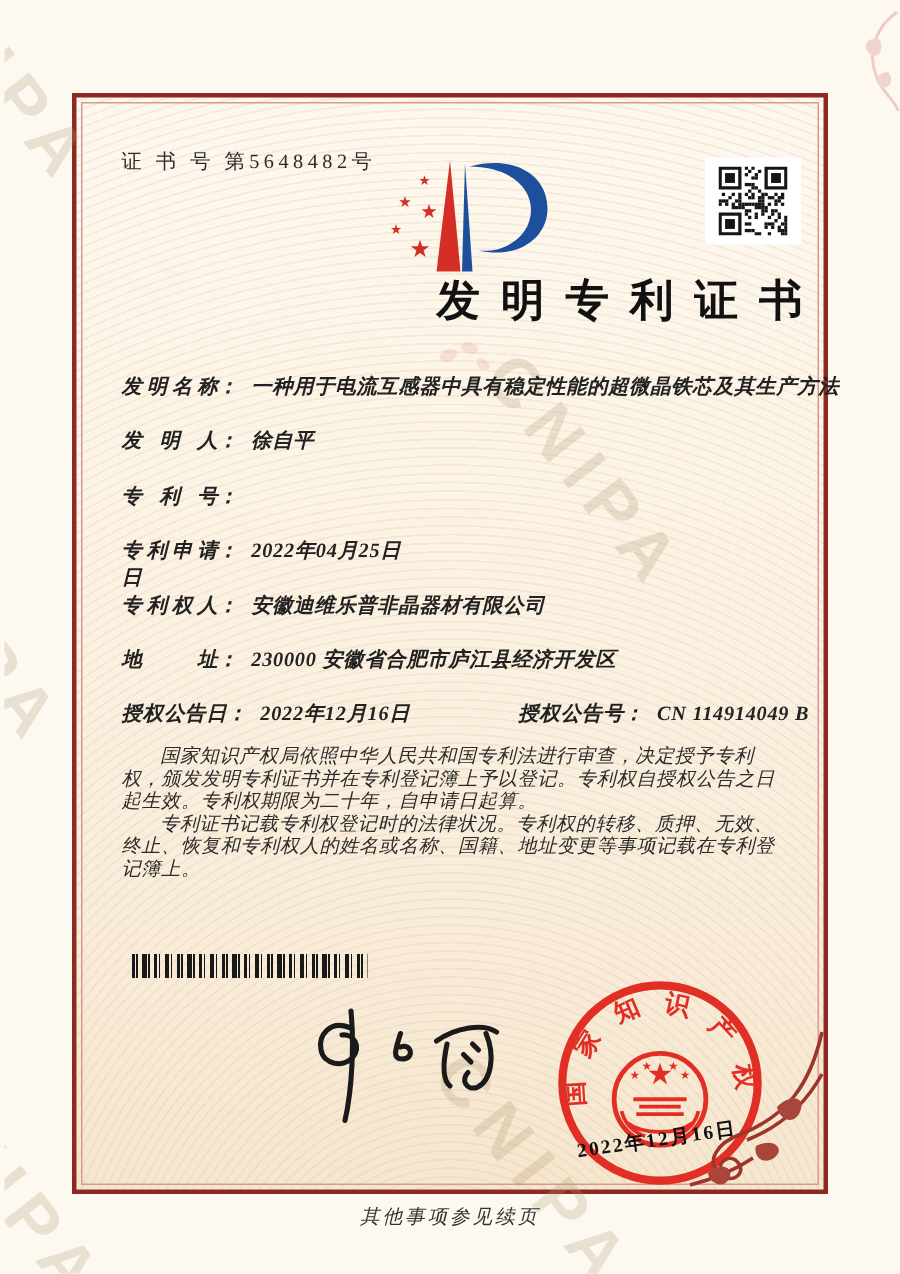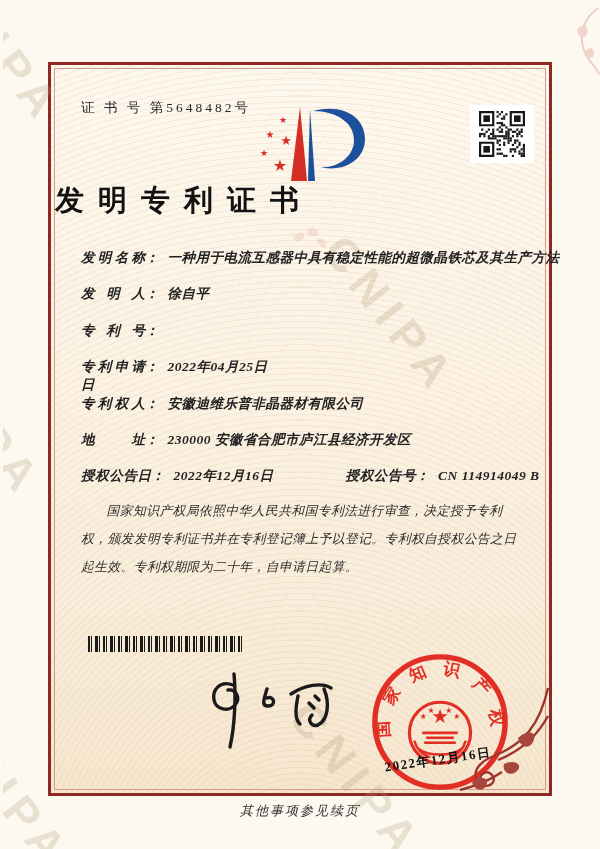--- a/index.html
+++ b/index.html
@@ -35,35 +35,35 @@
   .wm3{left:-62px;top:326px;}
   .wm4{left:318px;top:688px;}
   .wm5{left:-34px;top:698px;}
   
   .content{position:absolute;inset:0;z-index:2;border-radius:31px;}
   .cert-no{position:absolute;left:30px;top:34px;font-size:13.5px;letter-spacing:3px;color:#2a2a2a;}
   .logo{position:absolute;left:202px;top:36px;width:120px;height:84px;}
   .qr-patch{position:absolute;left:419px;top:40px;width:64px;height:58px;background:#fff;
     display:flex;align-items:center;justify-content:center;}
   .title{
-    position:absolute;left:0;right:0;top:116px;text-align:left;
-    font-size:29px;font-weight:bold;letter-spacing:14px;padding-left:4px;color:#111;
+    position:absolute;left:0;right:0;top:116px;text-align:right;
+    font-size:29px;font-weight:bold;letter-spacing:14px;padding-left:14px;color:#111;
   }
   .fields{position:absolute;left:30px;right:26px;top:184px;}
   .frow{display:flex;align-items:baseline;height:36.4px;
     font-size:13.5px;font-weight:bold;color:#222;font-style:italic;}
   .flabel{display:inline-block;width:64px;text-align:justify;text-align-last:justify;
     text-justify:inter-character;flex:0 0 64px;}
   .colon{flex:0 0 auto;}
   .fvalue{margin-left:9px;letter-spacing:.5px;white-space:nowrap;}
   .fgroup2{display:flex;align-items:baseline;margin-left:72px;}
   .fgroup2 .flabel{width:70px;flex-basis:70px;}
   .paras{position:absolute;left:30px;right:26px;top:432px;
-    font-size:12.8px;line-height:28px;font-style:italic;color:#2b2b2b;
-    font-family:Liberation Sans, sans-serif;}
+    font-size:12.8px;line-height:15px;font-style:italic;color:#2b2b2b;
+    font-family:Liberation Mono, monospace;}
   .paras p{margin:0;text-indent:2em;letter-spacing:.4px;}
   .barcode{position:absolute;left:37px;top:571px;width:157px;height:16px;
     background:repeating-linear-gradient(90deg,
       #191919 0 2px,transparent 2px 3px,
       #191919 3px 4px,transparent 4px 7px,
       #191919 7px 10px,transparent 10px 11px,
       #191919 11px 12px,transparent 12px 15px);}
   .director{position:absolute;left:40px;top:620px;
     font-family:"Liberation Sans","DejaVu Sans",sans-serif;
     font-size:14.5px;font-weight:bold;color:#222;line-height:27px;}
@@ -291,20 +291,21 @@
         <span class="fgroup2">
           <span class="flabel">授权公告号</span>
             <span class="colon">：</span>
           <span class="fvalue">CN 114914049 B</span>
         </span>
       </div>
     </div>
 
     <div class="paras">
       <p>国家知识产权局依照中华人民共和国专利法进行审查，决定授予专利权，颁发发明专利证书并在专利登记簿上予以登记。专利权自授权公告之日起生效。专利权期限为二十年，自申请日起算。</p>
+      <p>专利证书记载专利权登记时的法律状况。专利权的转移、质押、无效、终止、恢复和专利权人的姓名或名称、国籍、地址变更等事项记载在专利登记簿上。</p>
     </div>
 
     <div class="barcode"></div>
 
 
     <svg class="signature" viewBox="0 0 185 88">
       <g fill="none" stroke="#1a1a1a" stroke-width="3.4" stroke-linecap="round" stroke-linejoin="round">
         <path d="M70,20 C57,15 49,25 51,35 C53,45 66,47 72,40 C78,33 73,24 65,25"></path>
         <path d="M71,9 C73,30 72,60 67,82"></path>
         <path d="M104,24 C101,34 98,41 105,41 C114,41 111,30 104,33"></path>

